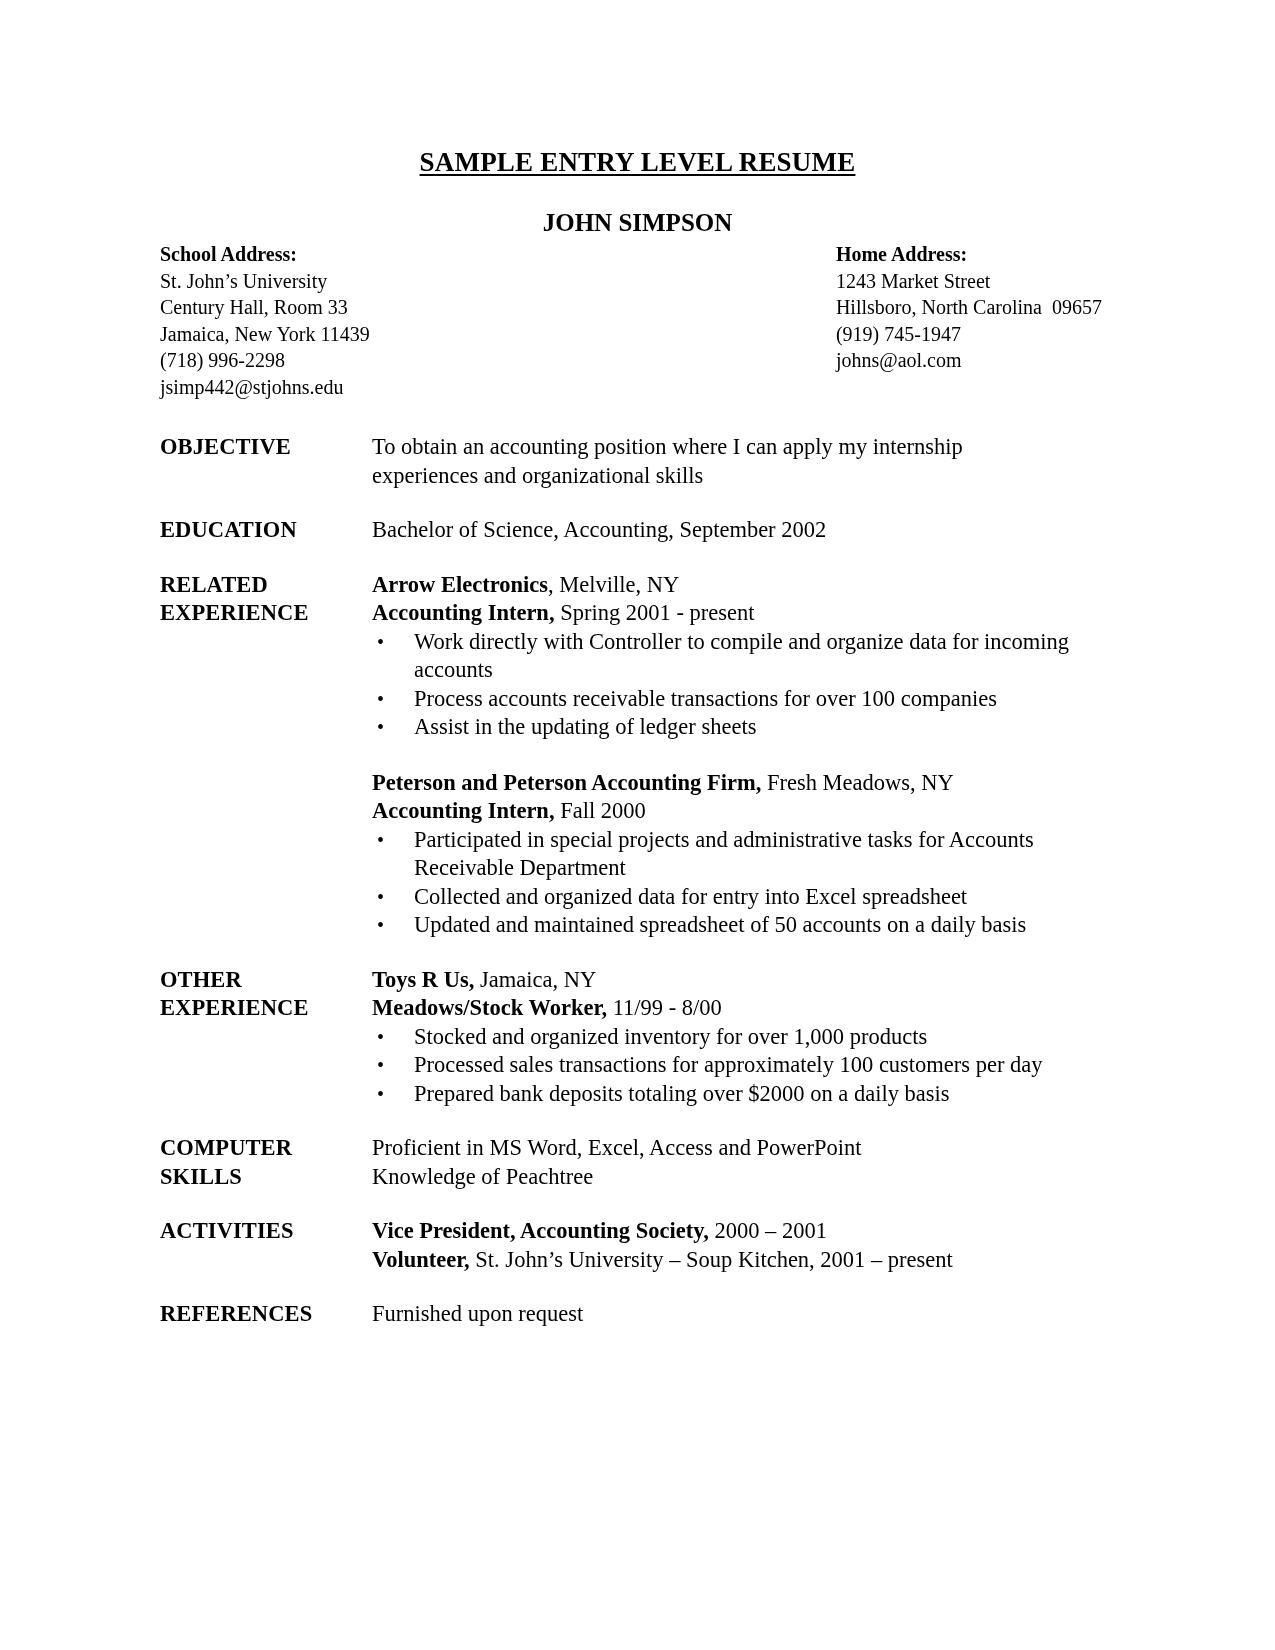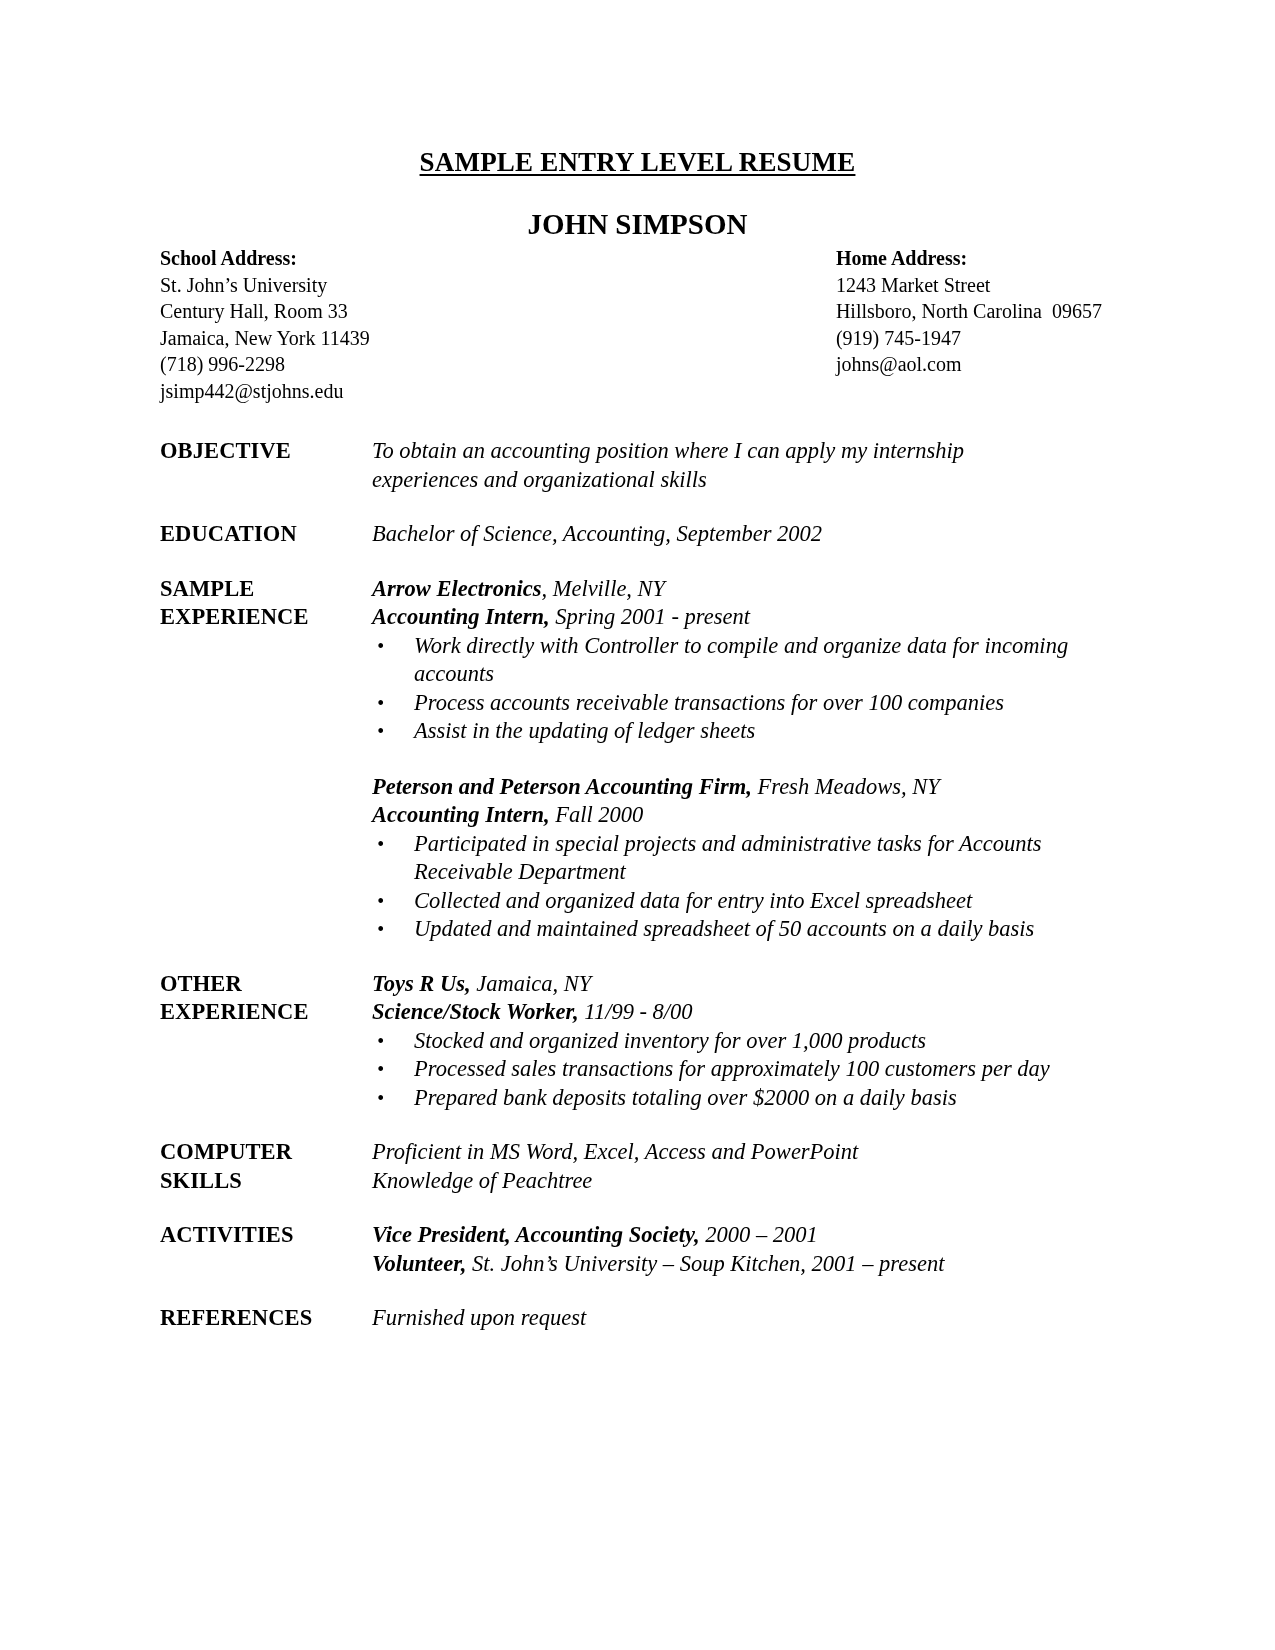--- a/index.html
+++ b/index.html
@@ -29,21 +29,21 @@
     margin: 0;
     padding-top: 137px;
     line-height: 1.0;
   }
   .doc-title span {
     text-decoration: underline;
     text-underline-offset: 3px;
   }
   .candidate-name {
     text-align: center;
-    font-size: 29px;
+    font-size: 25px;
     font-weight: bold;
     margin: 0;
     padding-top: 34px;
     line-height: 1.0;
   }
 
   
   .address-band {
     position: relative;
     margin: 0 145px 0 148px;
@@ -86,21 +86,20 @@
     font-size: 22.5px;
     font-weight: bold;
     line-height: 28.5px;
     letter-spacing: 0.1px;
   }
   .sec-label .lbl-line { display: block; }
   .sec-body {
     flex: 1 1 auto;
     font-size: 22.5px;
     line-height: 28.5px;
-    font-style: italic;
   }
   .sec-body p {
     margin: 0;
   }
   .b { font-weight: bold; }
   .job-block { margin-bottom: 0; }
   .job-gap { height: 27px; }
 
   ul.bullets {
     list-style: none;
@@ -159,21 +158,21 @@
 
     <div class="section">
       <div class="sec-label">EDUCATION</div>
       <div class="sec-body">
         <p>Bachelor of Science, Accounting, September 2002</p>
       </div>
     </div>
 
     <div class="section">
       <div class="sec-label">
-        <span class="lbl-line">SAMPLE</span>
+        <span class="lbl-line">RELATED</span>
         <span class="lbl-line">EXPERIENCE</span>
       </div>
       <div class="sec-body">
 
         <div class="job-block">
           <p><span class="b">Arrow Electronics</span><span>, Melville, NY</span></p>
           <p><span class="b">Accounting Intern,</span><span> Spring 2001 - present</span></p>
           <ul class="bullets">
             <li><span class="dot">•</span><span>Work directly with Controller to compile and organize data for incoming accounts</span></li>
             <li><span class="dot">•</span><span>Process accounts receivable transactions for over 100 companies</span></li>
@@ -196,21 +195,21 @@
       </div>
     </div>
 
     <div class="section">
       <div class="sec-label">
         <span class="lbl-line">OTHER</span>
         <span class="lbl-line">EXPERIENCE</span>
       </div>
       <div class="sec-body">
         <p><span class="b">Toys R Us,</span><span> Jamaica, NY</span></p>
-        <p><span class="b">Science/Stock Worker,</span><span> 11/99 - 8/00</span></p>
+        <p><span class="b">Meadows/Stock Worker,</span><span> 11/99 - 8/00</span></p>
         <ul class="bullets">
           <li><span class="dot">•</span><span>Stocked and organized inventory for over 1,000 products</span></li>
           <li><span class="dot">•</span><span>Processed sales transactions for approximately 100 customers per day</span></li>
           <li><span class="dot">•</span><span>Prepared bank deposits totaling over $2000 on a daily basis</span></li>
         </ul>
       </div>
     </div>
 
     <div class="section">
       <div class="sec-label">

